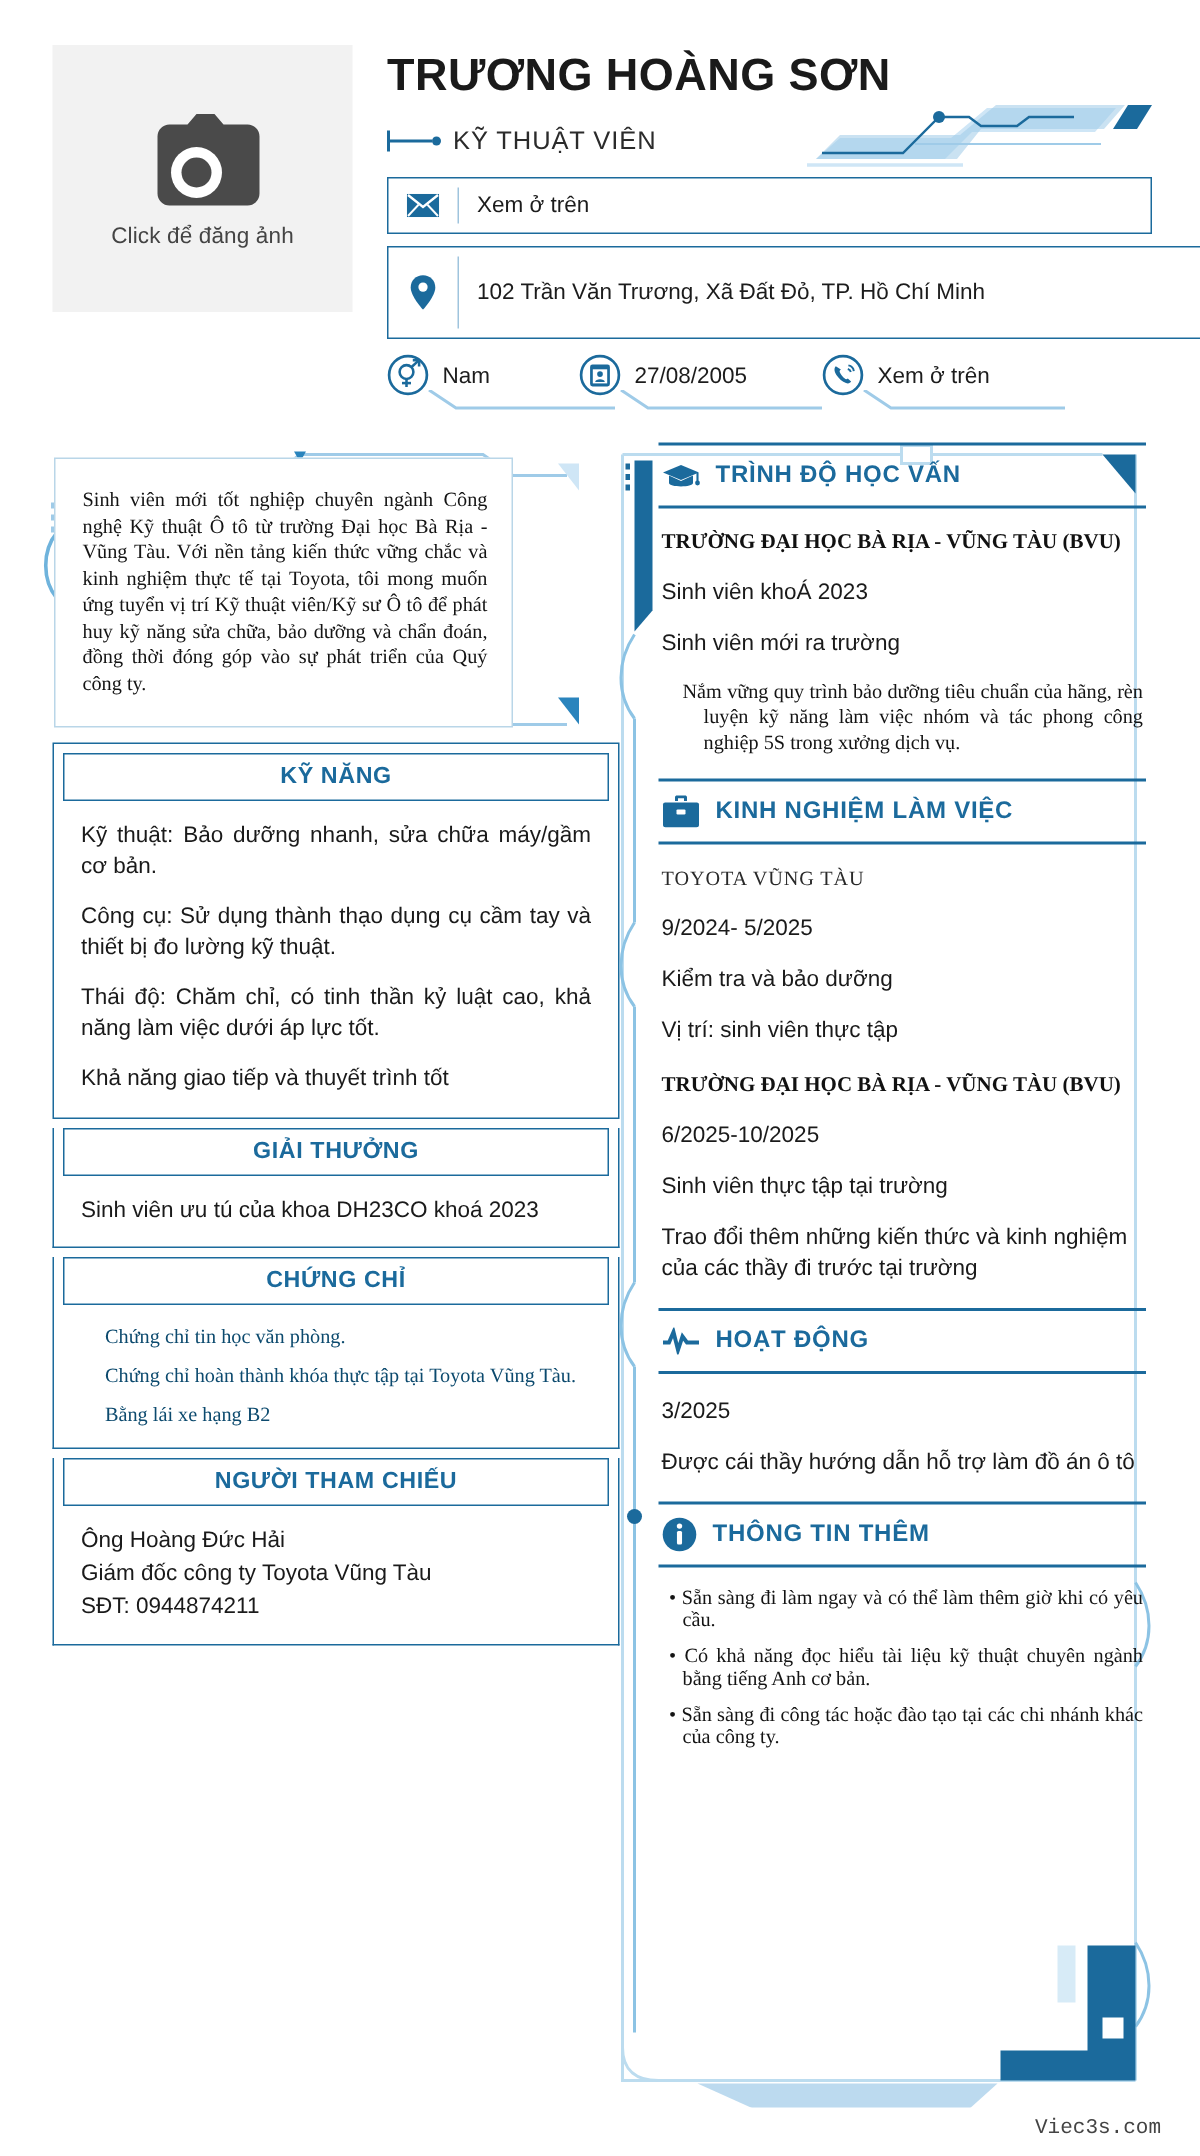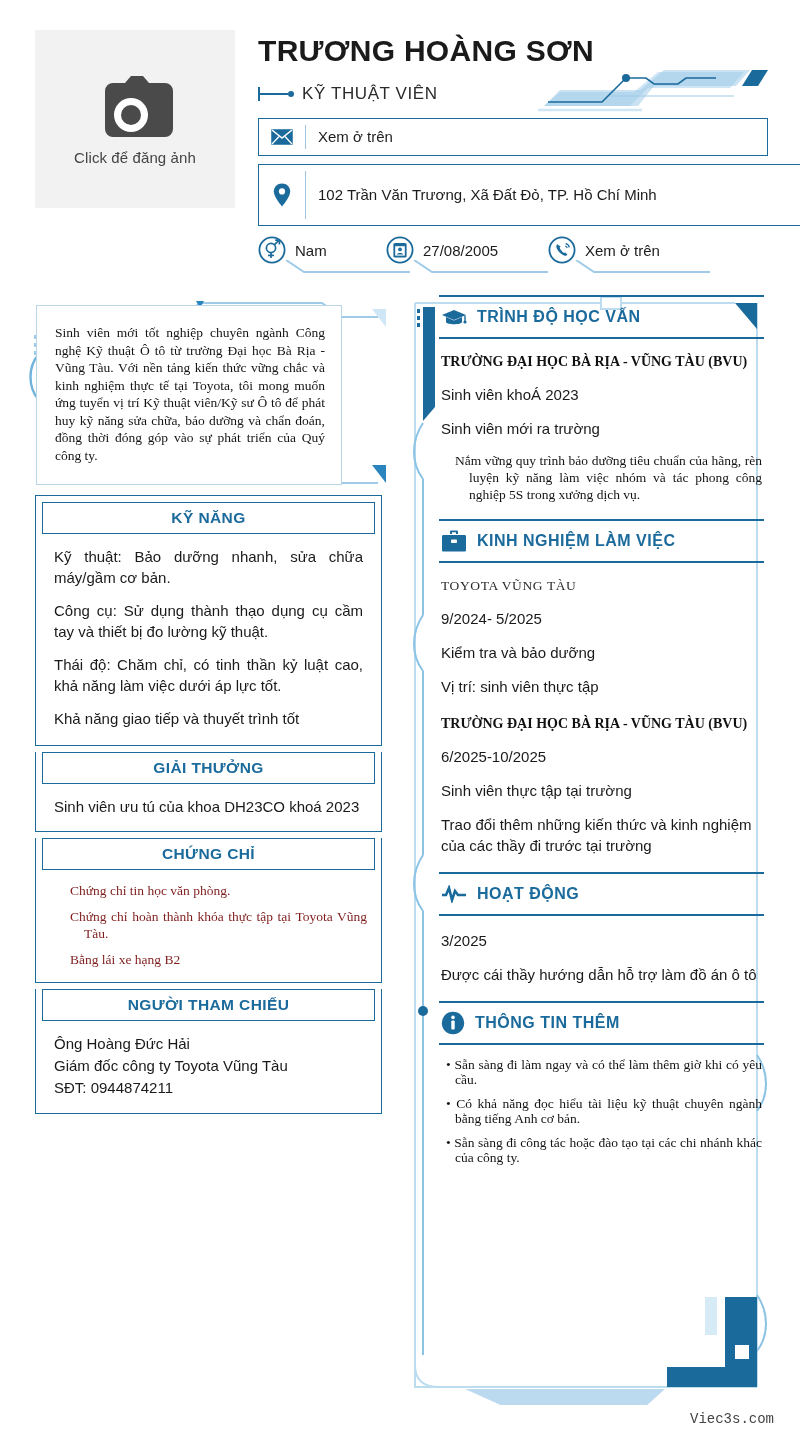--- a/index.html
+++ b/index.html
@@ -89,39 +89,39 @@
     border:1px solid #b9d6e8;box-sizing:border-box;background:#fff;
   }
   .summary-text{
     padding:18px 16px 0 18px;
     font-family:"Liberation Serif", serif;
     font-size:13.5px;line-height:17.5px;text-align:justify;color:#141414;
   }
   .sum-deco{position:absolute;}
 
   
-  .lsec{position:relative;width:347px;margin-left:13px;box-sizing:border-box;
+  .lsec{position:relative;width:378px;margin-left:13px;box-sizing:border-box;
         border:1px solid #1b6a9c;border-top:none;background:#fff;}
   .lsec.first{border-top:1px solid #1b6a9c;}
   .lsec-head{
     margin:6px 6px 0 6px;
     border:1px solid #1b6a9c;
     height:30px;display:flex;align-items:center;justify-content:center;
     color:#1b6a9c;font-weight:bold;font-size:15.5px;letter-spacing:0.4px;
   }
   .lsec-body{padding:12px 18px 14px 18px;}
   .skill-line{
     font-size:15px;line-height:21px;color:#1a1a1a;text-align:justify;margin-bottom:12px;
   }
   .skill-line:last-child{margin-bottom:2px;}
   .award-line{font-size:15px;line-height:21px;color:#1a1a1a;}
   .cert-body{padding:12px 14px 14px 34px;}
   .cert-line{
     font-family:"Liberation Serif", serif;
-    font-size:13.5px;line-height:17px;color:#7f1d1d;text-align:justify;
+    font-size:13.5px;line-height:17px;color:#0c4a6e;text-align:justify;
     margin-bottom:9px;padding-left:14px;text-indent:-14px;
   }
   .cert-line:last-child{margin-bottom:0;}
   .ref-line{font-size:15px;line-height:22px;color:#1a1a1a;}
 
   
   .rpanel{
     position:absolute;left:405px;top:295px;width:373px;height:1100px;
   }
   .rpanel-inner{

